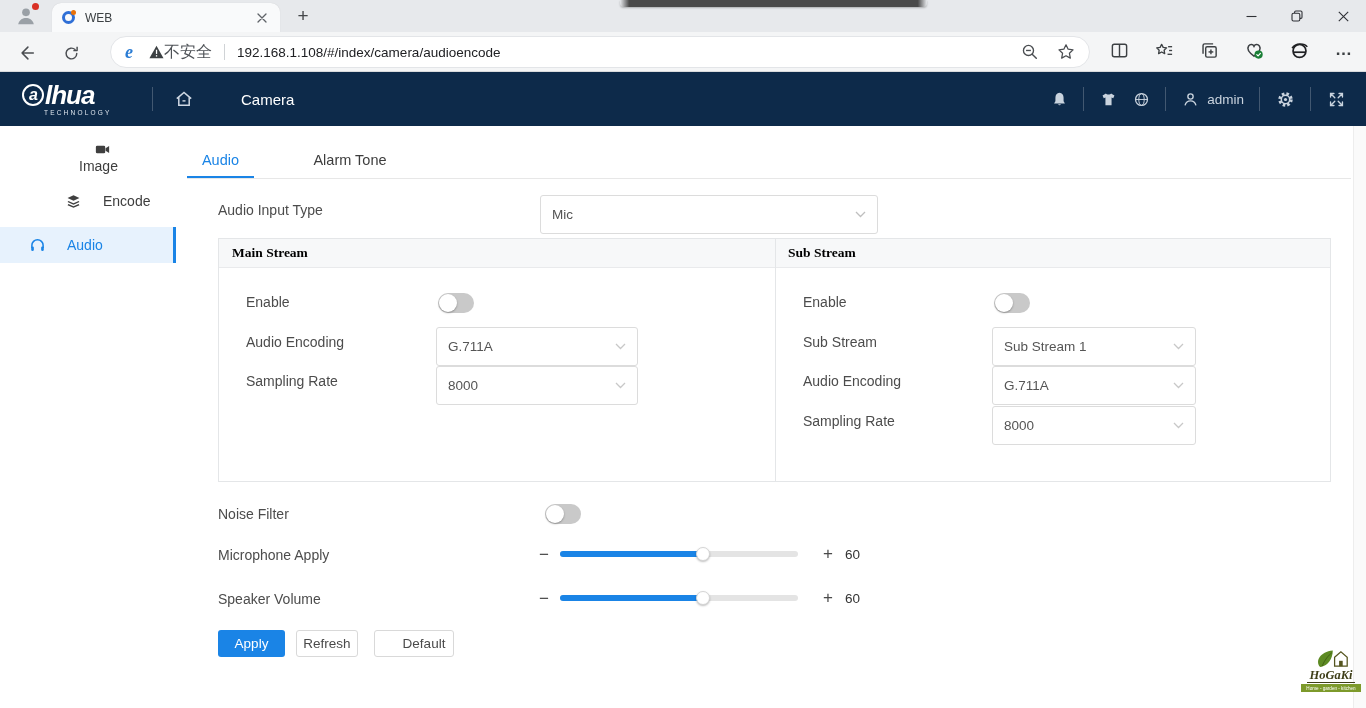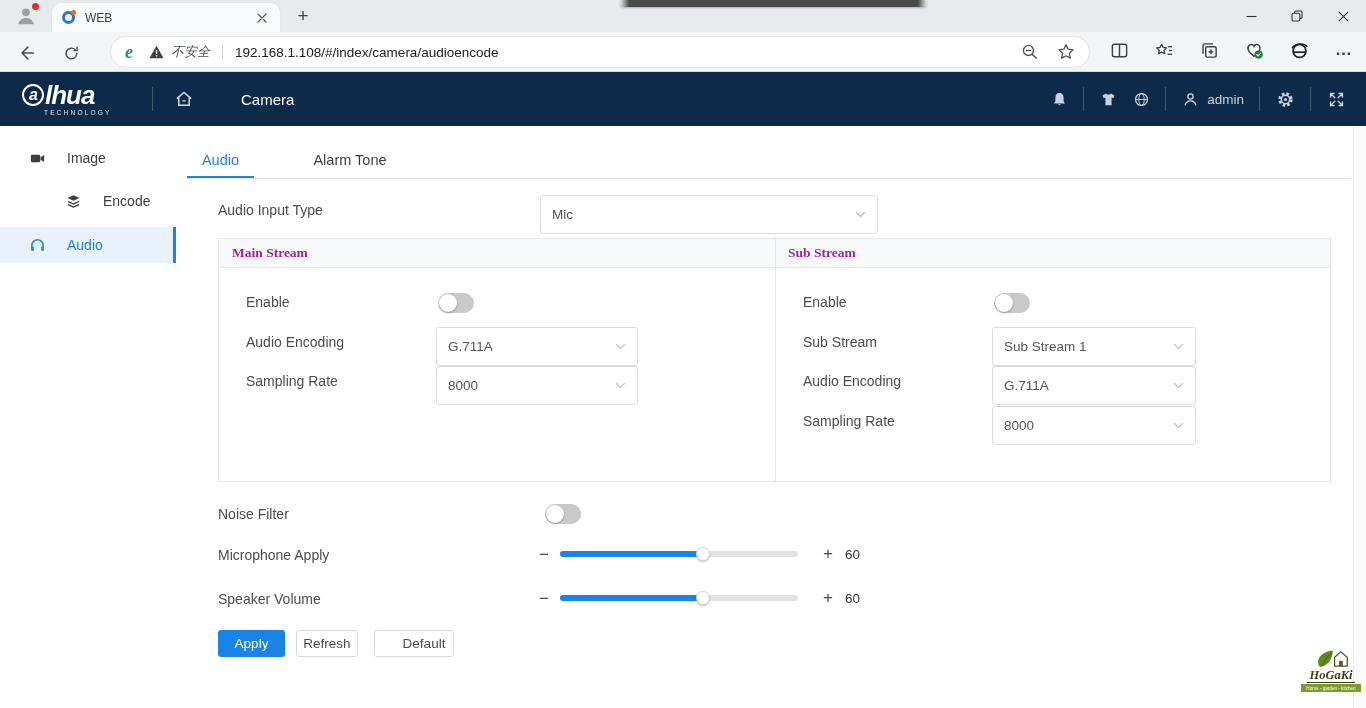--- a/index.html
+++ b/index.html
@@ -20,21 +20,21 @@
   .artifact-bar { position:absolute; left:620px; top:0; width:307px; height:7px; border-radius:0 0 4px 4px;
       background:linear-gradient(90deg, rgba(74,74,74,0) 0%, #4a4a4a 3%, #4a4a4a 97%, rgba(74,74,74,0) 100%); box-shadow:0 1px 2px rgba(0,0,0,.25); }
   .win-controls { position:absolute; right:0; top:0; height:32px; display:flex; }
   .win-btn { width:46px; height:32px; display:flex; align-items:center; justify-content:center; cursor:pointer; }
 
   
   .toolbar { position:absolute; left:0; top:32px; width:1366px; height:40px; background:#f4f5f6; border-bottom:1px solid #d8dadc; }
   .nav-btn { position:absolute; top:8px; width:26px; height:26px; display:flex; align-items:center; justify-content:center; cursor:pointer; }
   .omnibox { position:absolute; left:110px; top:4px; width:980px; height:32px; background:#fff; border:1px solid #e3e5e8; border-radius:16px; display:flex; align-items:center; padding:0 14px; }
   .ie-e { font-family:"Liberation Serif", serif; font-style:italic; font-weight:bold; font-size:18px; color:#2a7cd4; line-height:1; margin-right:16px; }
-  .warn-text { font-size:13px; color:#4d5156; margin-left:7px;font-style:italic; }
+  .warn-text { font-size:16px; color:#4d5156; margin-left:0; }
   .omni-sep { width:1px; height:16px; background:#d0d3d6; margin:0 12px; }
   .url-text { font-size:13.5px; color:#202124; flex:1; white-space:nowrap; overflow:hidden; }
   .omni-icons { display:flex; align-items:center; gap:18px; margin-left:10px; }
   .tb-right { position:absolute; right:12px; top:8px; display:flex; align-items:center; gap:25px; }
   .tb-icon { width:20px; height:20px; display:flex; align-items:center; justify-content:center; cursor:pointer; }
   .more-dots { font-size:17px; font-weight:bold; color:#3c4043; letter-spacing:1px; line-height:8px; }
 
   
   .appheader { position:absolute; left:0; top:72px; width:1366px; height:54px; background:#0d2a4a; display:flex; align-items:center; color:#fff; }
   .brand { margin-left:22px; width:104px; cursor:pointer; }
@@ -64,21 +64,21 @@
   .ctab-underline { position:absolute; left:187px; top:176px; width:67px; height:3px; background:#1a84e6; }
   .ctab-divider { position:absolute; left:187px; top:178px; width:1164px; height:1px; background:#e7e7e7; }
 
   .flabel { position:absolute; font-size:14px; color:#4c4c4c; line-height:17px; white-space:nowrap; }
   .select { position:absolute; height:39px; background:#fff; border:1px solid #dcdcdc; border-radius:3px; display:flex; align-items:center; padding:0 11px; cursor:pointer; }
   .select .sel-val { font-size:13.5px; color:#555; flex:1; }
   .select .chev { flex:0 0 auto; margin-left:6px; }
 
   .panel-box { position:absolute; left:218px; top:238px; width:1113px; height:244px; border:1px solid #e4e6e8; }
   .panel-vdiv { position:absolute; left:775px; top:238px; width:1px; height:244px; background:#e4e6e8; }
-  .panel-head { position:absolute; top:239px; height:29px; background:#f7f8f9; border-bottom:1px solid #e9eaec; display:flex; align-items:center; font-family:"Liberation Serif", serif; font-weight:bold; font-size:13.5px; color:#a21caf; }
+  .panel-head { position:absolute; top:239px; height:29px; background:#f7f8f9; border-bottom:1px solid #e9eaec; display:flex; align-items:center; font-family:"Liberation Serif", serif; font-weight:bold; font-size:13.5px; color:#000000; }
   .panel-head.main { left:219px; width:556px; padding-left:13px; }
   .panel-head.sub { left:776px; width:554px; padding-left:12px; }
 
   .toggle { position:absolute; width:36px; height:20px; border-radius:10px; background:#c9c9c9; cursor:pointer; }
   .toggle .knob { position:absolute; left:1px; top:1px; width:18px; height:18px; border-radius:50%; background:#fff; box-shadow:0 1px 2px rgba(0,0,0,.3); }
 
   .vol-glyph { position:absolute; font-size:17px; color:#4a4a4a; line-height:15px; cursor:pointer; }
   .slider { position:absolute; width:238px; height:6px; border-radius:3px; background:#e4e4e4; cursor:pointer; }
   .slider-fill { position:absolute; left:0; top:0; height:6px; border-radius:3px; background:#1a84e6; }
   .slider-handle { position:absolute; top:-4px; width:14px; height:14px; border-radius:50%; background:#fff; border:1px solid #d5d5d5; box-shadow:0 1px 2px rgba(0,0,0,.25); }
@@ -278,21 +278,21 @@
           <path d="M8 8 L3.6 3.6 M3 7 V3 H7"></path>
             <path d="M12 8 L16.4 3.6 M13 3 H17 V7"></path>
           <path d="M8 12 L3.6 16.4 M3 13 V17 H7"></path>
             <path d="M12 12 L16.4 16.4 M17 13 V17 H13"></path>
         </svg>
       </span>
     </div>
   </div>
 
   <div class="sidebar">
-    <div class="side-item" style="top:14px;">
+    <div class="side-item" style="top:14px;flex-direction:column;">
       <span class="s-icon">
         <svg width="17" height="17" viewBox="0 0 20 20" fill="#3f3f3f">
             <rect x="2.2" y="5.6" width="11" height="8.8" rx="1.6"></rect>
             <path d="M13.6 8.6 L17.8 6 V14 L13.6 11.4 Z"></path>
           </svg>
       </span>
       <span class="s-label">Image</span>
     </div>
     <div class="side-item" style="top:57px;padding-left:36px;">
       <span class="s-icon">

